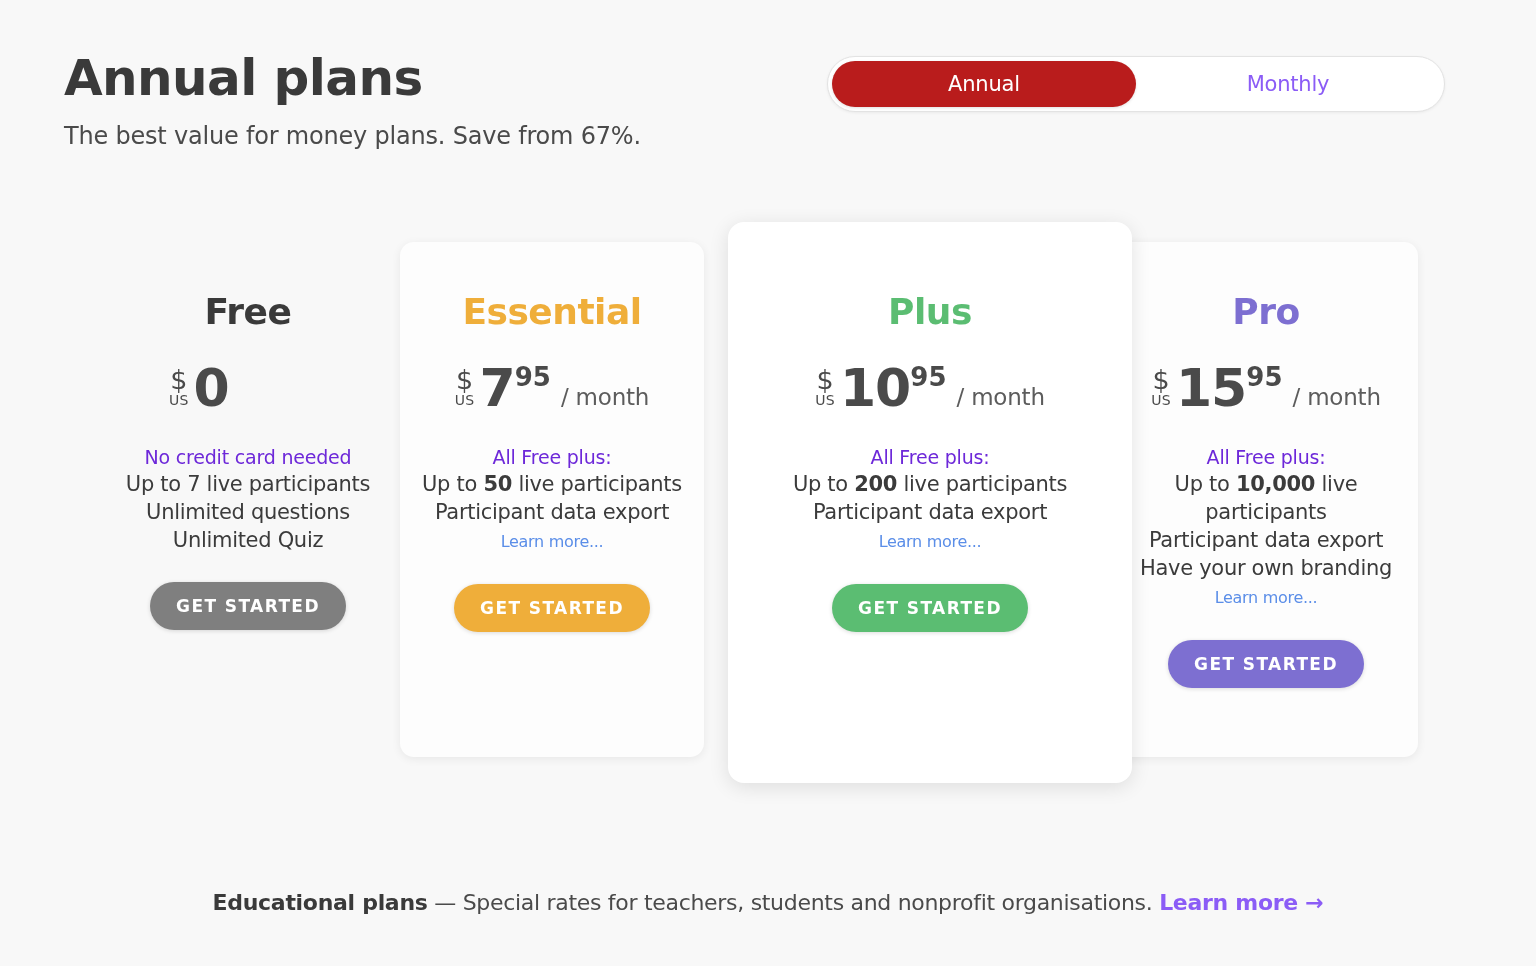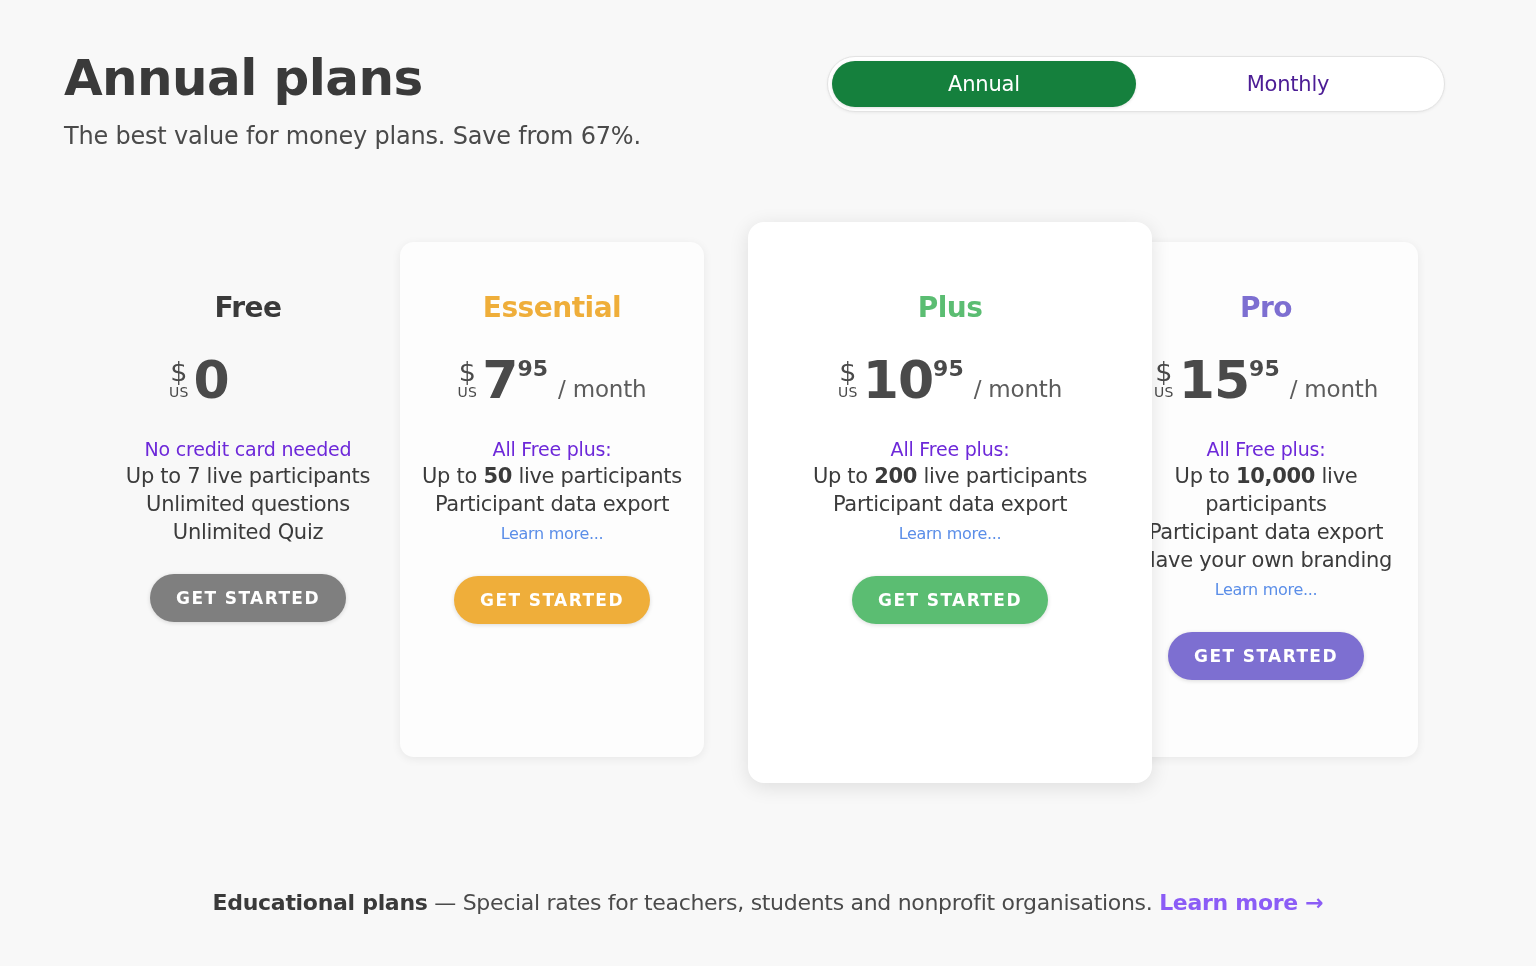--- a/index.html
+++ b/index.html
@@ -55,27 +55,27 @@
     box-shadow: 0 1px 3px rgba(0,0,0,0.06);
   }
   .toggle-option {
     flex: 1;
     height: 100%;
     border-radius: 24px;
     display: flex;
     align-items: center;
     justify-content: center;
     font-size: 21px;
-    color: #4c1d95;
+    color: #8b5cf6;
     cursor: pointer;
     user-select: none;
     letter-spacing: -0.2px;
   }
   .toggle-option.active {
-    background: #15803d;
+    background: #b91c1c;
     color: #ffffff;
     box-shadow: 0 1px 3px rgba(0,0,0,0.12);
   }
 
   
   .plans {
     position: absolute;
     left: 0;
     top: 222px;
     width: 1536px;
@@ -101,25 +101,25 @@
     width: 404px;
     background: #ffffff;
     border-radius: 16px;
     box-shadow: 0 4px 20px rgba(0,0,0,0.11);
     z-index: 5;
     padding-top: 72px;
   }
 
   .plan-free     { left: 96px;  width: 304px; }
   .plan-essential{ left: 400px; }
-  .plan-plus     { left: 748px; }
+  .plan-plus     { left: 728px; }
   .plan-pro      { left: 1114px; }
 
   .plan-name {
-    font-size: 28px;
+    font-size: 36px;
     font-weight: bold;
     letter-spacing: -0.5px;
     line-height: 1;
   }
 
   
   .price-row {
     margin-top: 32px;
     display: flex;
     align-items: flex-start;
@@ -146,21 +146,21 @@
     font-weight: 400;
   }
   .amount {
     font-size: 52px;
     font-weight: bold;
     color: #4a4a4a;
     line-height: 52px;
     letter-spacing: -1px;
   }
   .cents {
-    font-size: 22px;
+    font-size: 26px;
     font-weight: bold;
     color: #4a4a4a;
     line-height: 22px;
     margin-top: 4px;
   }
   .period {
     font-size: 23px;
     color: #5c5c5c;
     margin-left: 10px;
     margin-top: 22px;

